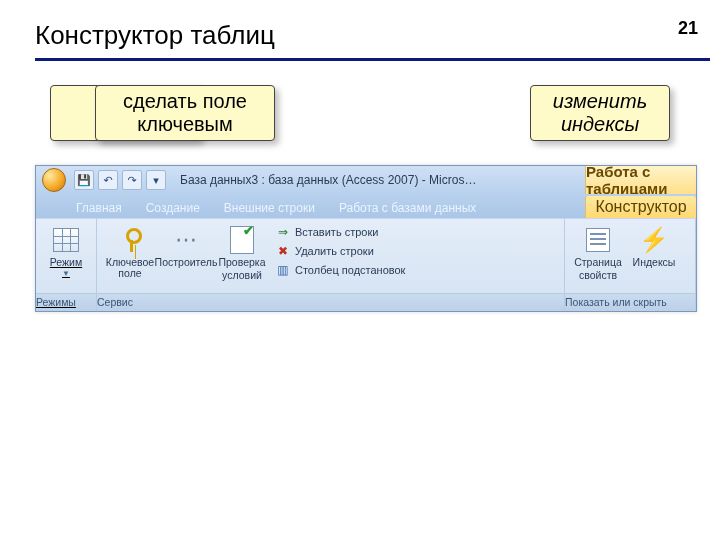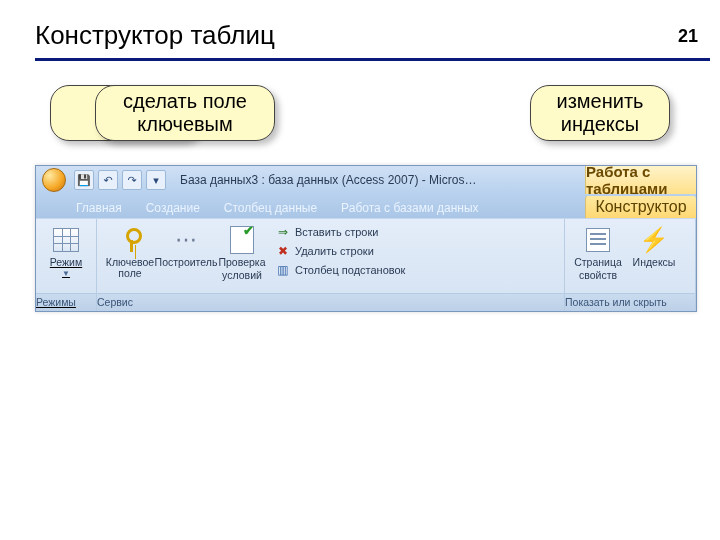--- a/index.html
+++ b/index.html
@@ -15,48 +15,48 @@
   .slide-title {
     position: absolute;
     top: 20px;
     left: 35px;
     font-size: 26px;
     font-weight: normal;
     color: #000;
   }
   .slide-num {
     position: absolute;
-    top: 26px;
+    top: 18px;
     right: 22px;
     font-size: 18px;
     font-weight: bold;
     color: #000;
   }
   .hr {
     position: absolute;
     top: 58px;
     left: 35px;
     right: 10px;
     height: 3px;
     background: #0a1a7a;
   }
   .callout {
     position: absolute;
     background: #fffbc8;
     border: 1px solid #444;
-    border-radius: 19px;
+    border-radius: 4px;
     box-shadow: 4px 4px 6px rgba(0,0,0,0.25);
     padding: 4px 14px;
     text-align: center;
     font-size: 20px;
     line-height: 1.15;
   }
   .callout.c1 { top: 85px; left: 50px; width:120px;}
   .callout.c2 { top: 85px; left: 95px; width:150px;}
-  .callout.c3 { top: 85px; left: 530px; width:110px;}
+  .callout.c3 { top: 85px; left: 530px; width:110px;font-style:italic;}
 
   
   .ribwin {
     position: absolute;
     top: 165px;
     left: 35px;
     width: 660px;
     border: 1px solid #7a98bd;
     background: #e9f0fa;
     box-shadow: 0 0 4px rgba(0,0,0,0.15);
@@ -189,21 +189,21 @@
       <div class="qat-btn">↷</div>
       <div class="qat-btn">▾</div>
     </div>
     <div class="caption">База данных3 : база данных (Access 2007) - Micros…</div>
     <div class="context-tab-label">Работа с таблицами</div>
   </div>
 
   <div class="tabs">
     <div class="tab">Главная</div>
     <div class="tab">Создание</div>
-    <div class="tab">Столбец данные</div>
+    <div class="tab">Внешние строки</div>
     <div class="tab">Работа с базами данных</div>
     <div class="ctx">Конструктор</div>
   </div>
 
   <div class="groups">
     <div class="group g-views">
       <div class="group-body">
         <div class="bigbtn">
           <div class="ico">
               <div class="ic-grid"></div>

